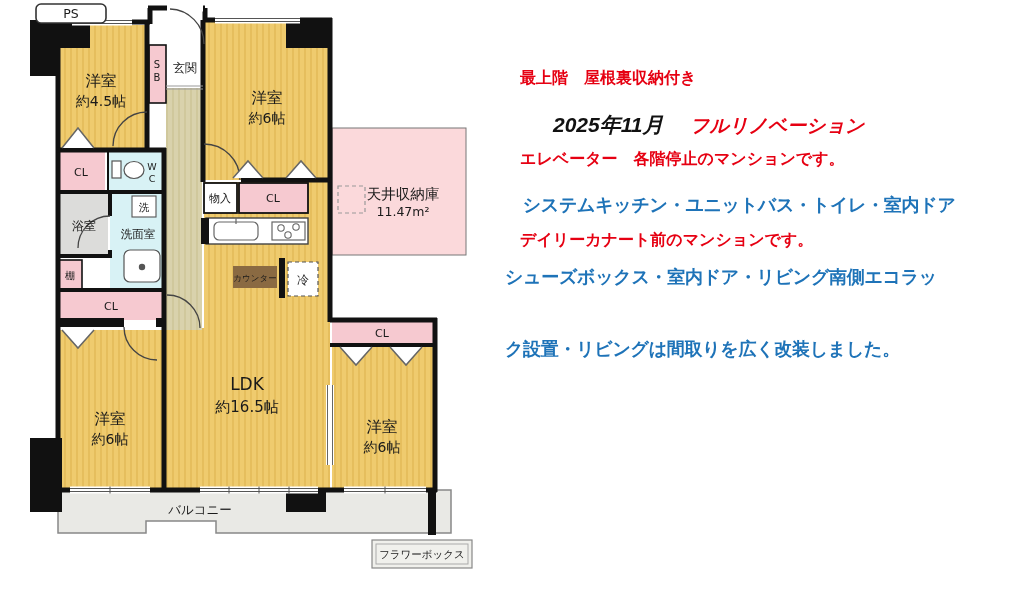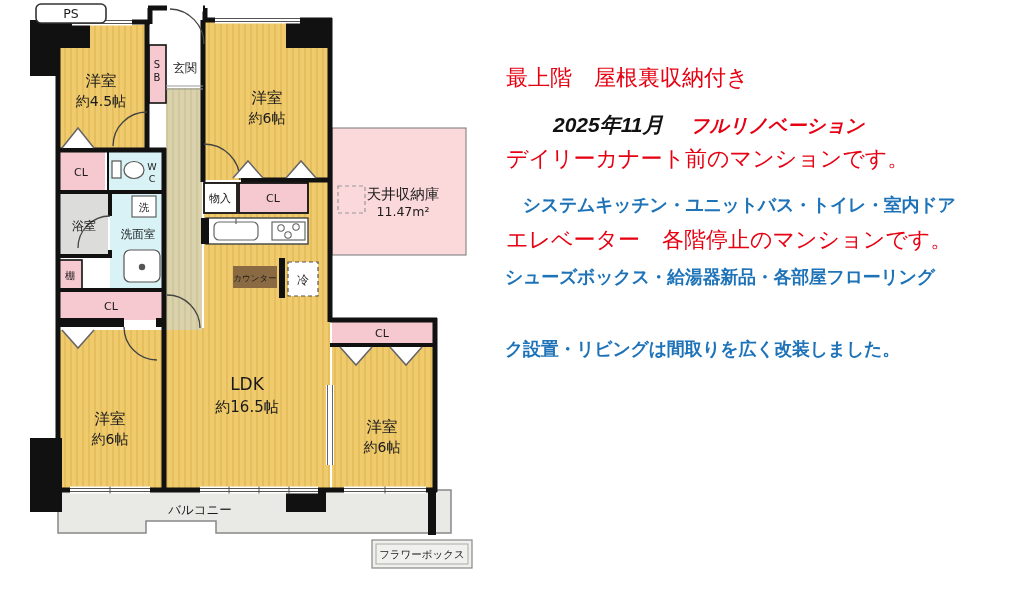--- a/index.html
+++ b/index.html
@@ -1,22 +1,22 @@
 <!DOCTYPE html>
 <html style="--red: #e60012; --blue: #1e73b8; --ink: #111111;"><head>
 <meta charset="utf-8">
 <style>
   html,body{margin:0;padding:0;background:#fff;}
   #screen{position:relative;width:1024px;height:594px;background:#fff;overflow:hidden;
           font-family:"Liberation Sans","DejaVu Sans",sans-serif;}
   #plan{position:absolute;left:0;top:0;}
   svg text{font-family:"DejaVu Sans","Liberation Sans",sans-serif;fill:#1a1a1a;}
   .desc{position:absolute;left:505px;top:0;width:516px;}
-  .headline{position:absolute;top:10px;left:1px;color:var(--red,#e60012);
-            font-weight:normal;font-size:22px;line-height:27px;white-space:pre;}
+  .headline{position:absolute;top:10px;left:15px;color:var(--red,#e60012);
+            font-weight:bold;font-size:16px;line-height:27px;white-space:pre;}
   .daterow{position:absolute;top:111px;left:48px;white-space:nowrap;font-style:italic;}
   .date{color:var(--ink,#111);font-size:21px;font-weight:600;}
   .reno{color:var(--red,#e60012);font-weight:bold;font-size:19px;margin-left:22px;}
   .bodytext{position:absolute;top:145px;left:0;color:var(--blue,#1e73b8);
             font-weight:bold;font-size:18px;line-height:24px;white-space:pre;letter-spacing:-0.3px;}
 </style>
 </head>
 <body>
 
 <div id="screen">
@@ -222,29 +222,29 @@
       <text x="111" y="310" font-size="11">CL</text>
       <text x="220" y="202" font-size="11">物入</text>
       <text x="273" y="202" font-size="11">CL</text>
       <text x="382" y="337" font-size="11">CL</text>
     </g>
   </svg>
 
   <div class="desc">
     <div class="headline">
       <div>最上階　屋根裏収納付き</div>
+      <div>エレベーター　各階停止のマンションです。</div>
       <div>デイリーカナート前のマンションです。</div>
-      <div>エレベーター　各階停止のマンションです。</div>
     </div>
     <div class="daterow">
       <span class="date">2025年11月</span>
       <span class="reno">フルリノベーション</span>
     </div>
     <div class="bodytext">
       <div>　システムキッチン・ユニットバス・トイレ・室内ドア</div>
-      <div>シューズボックス・給湯器新品・各部屋フローリング</div>
+      <div>シューズボックス・室内ドア・リビング南側エコラッ</div>
       <div>ク設置・リビングは間取りを広く改装しました。</div>
       
       
     </div>
   </div>
 
 </div>
 
 </body></html>

